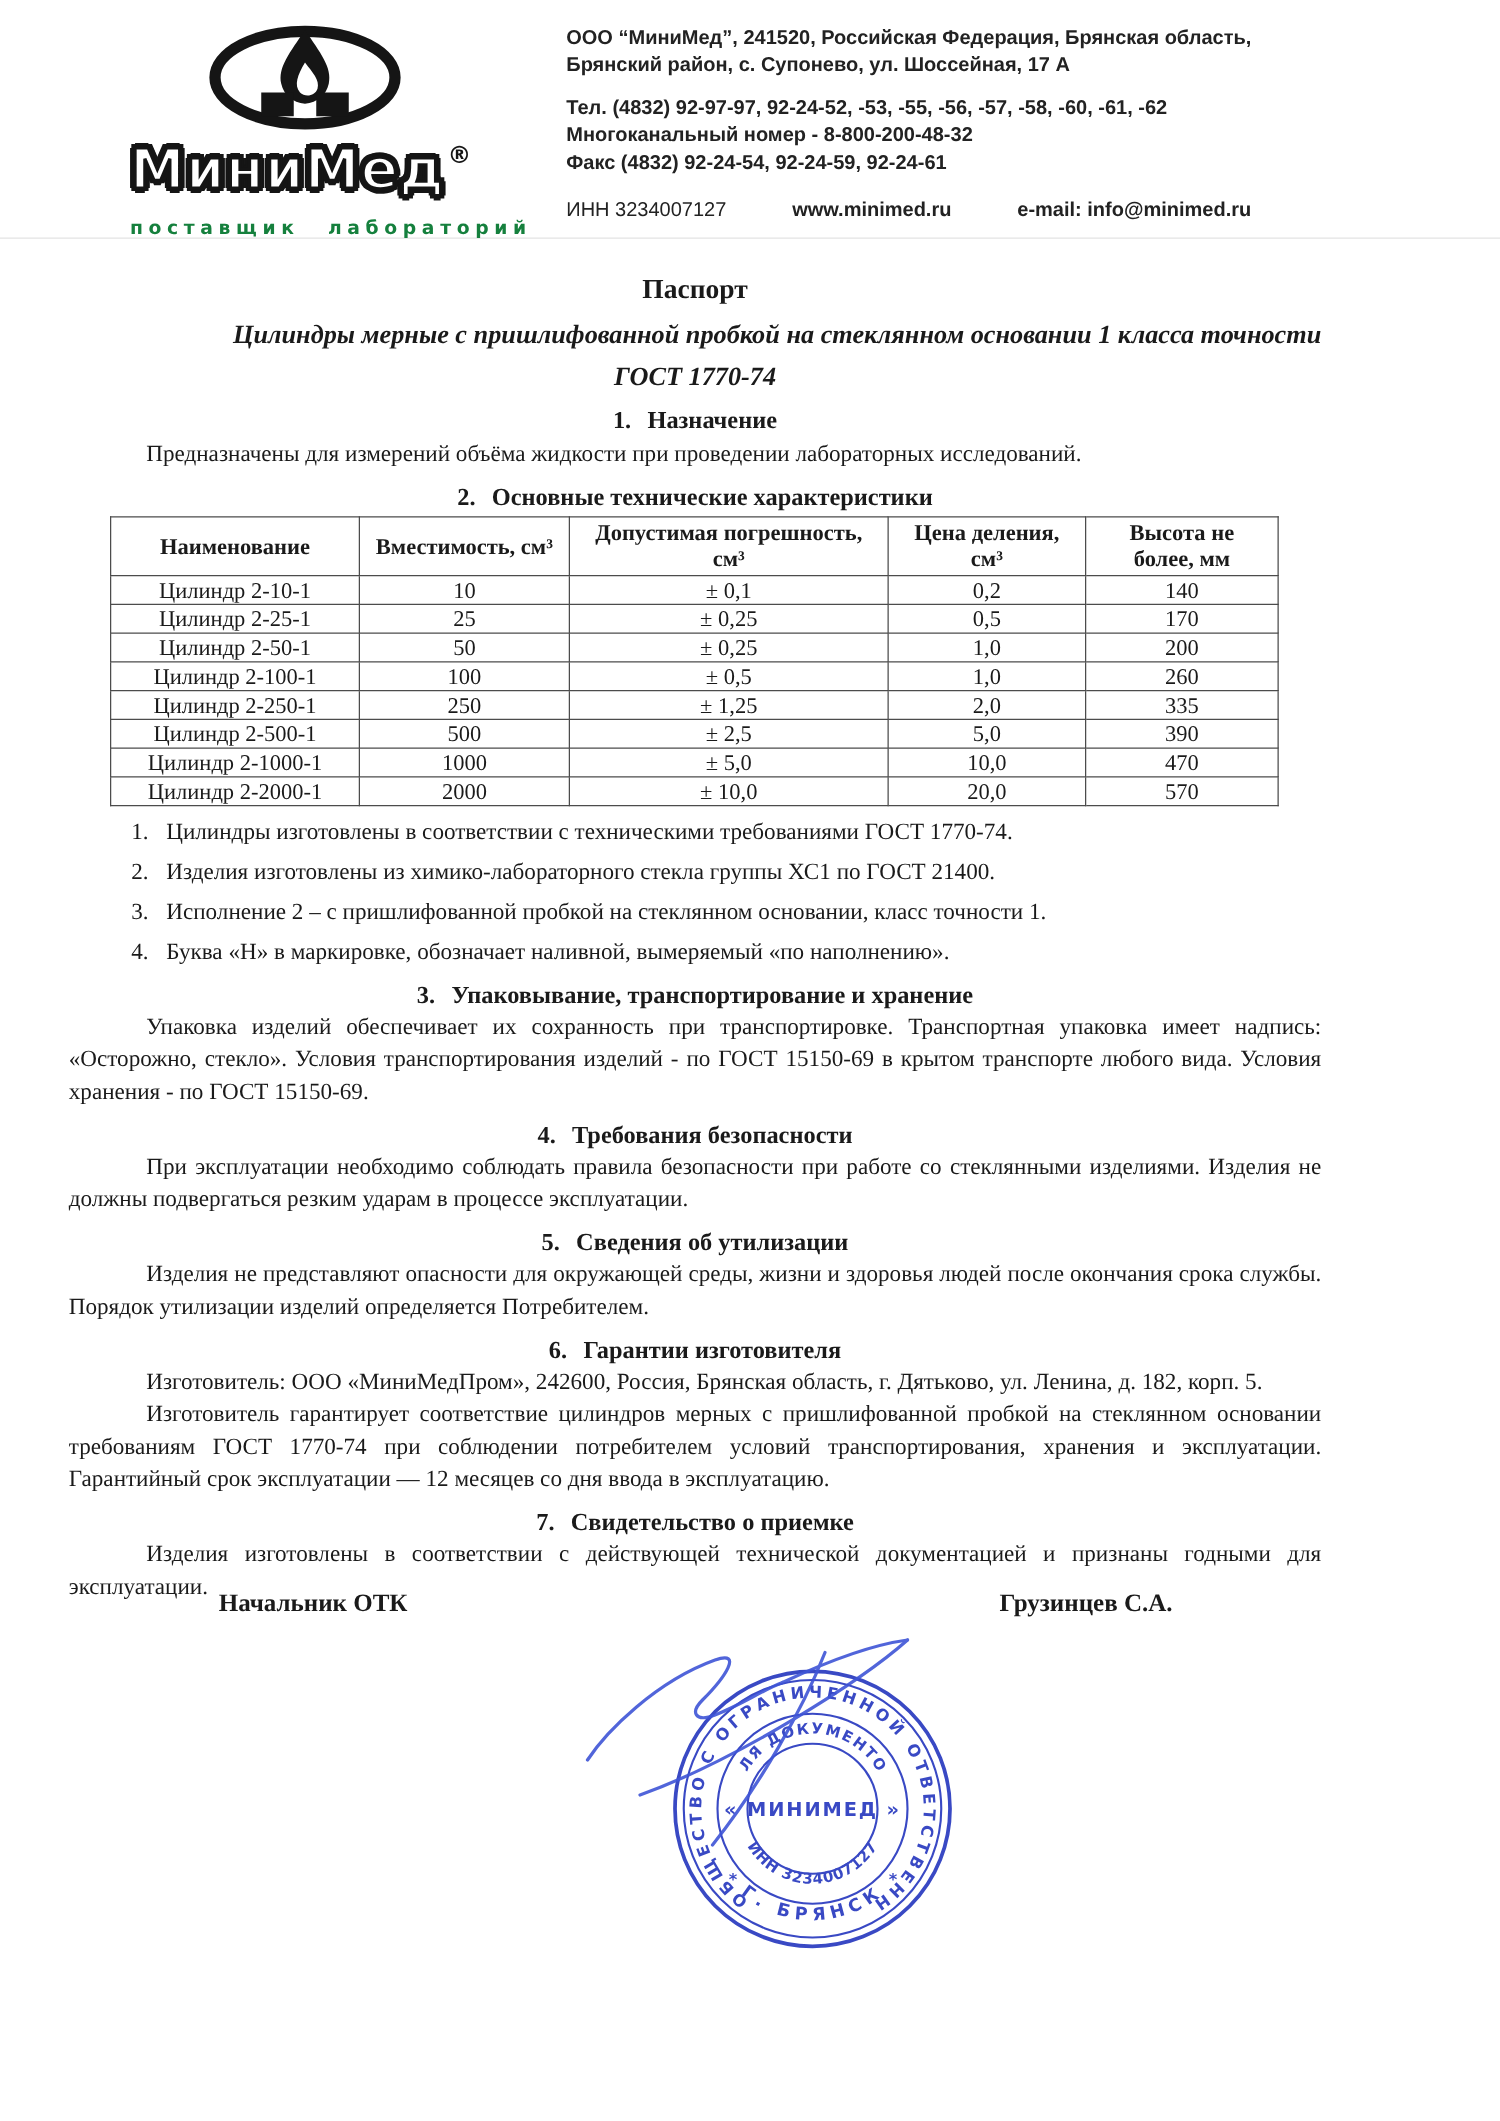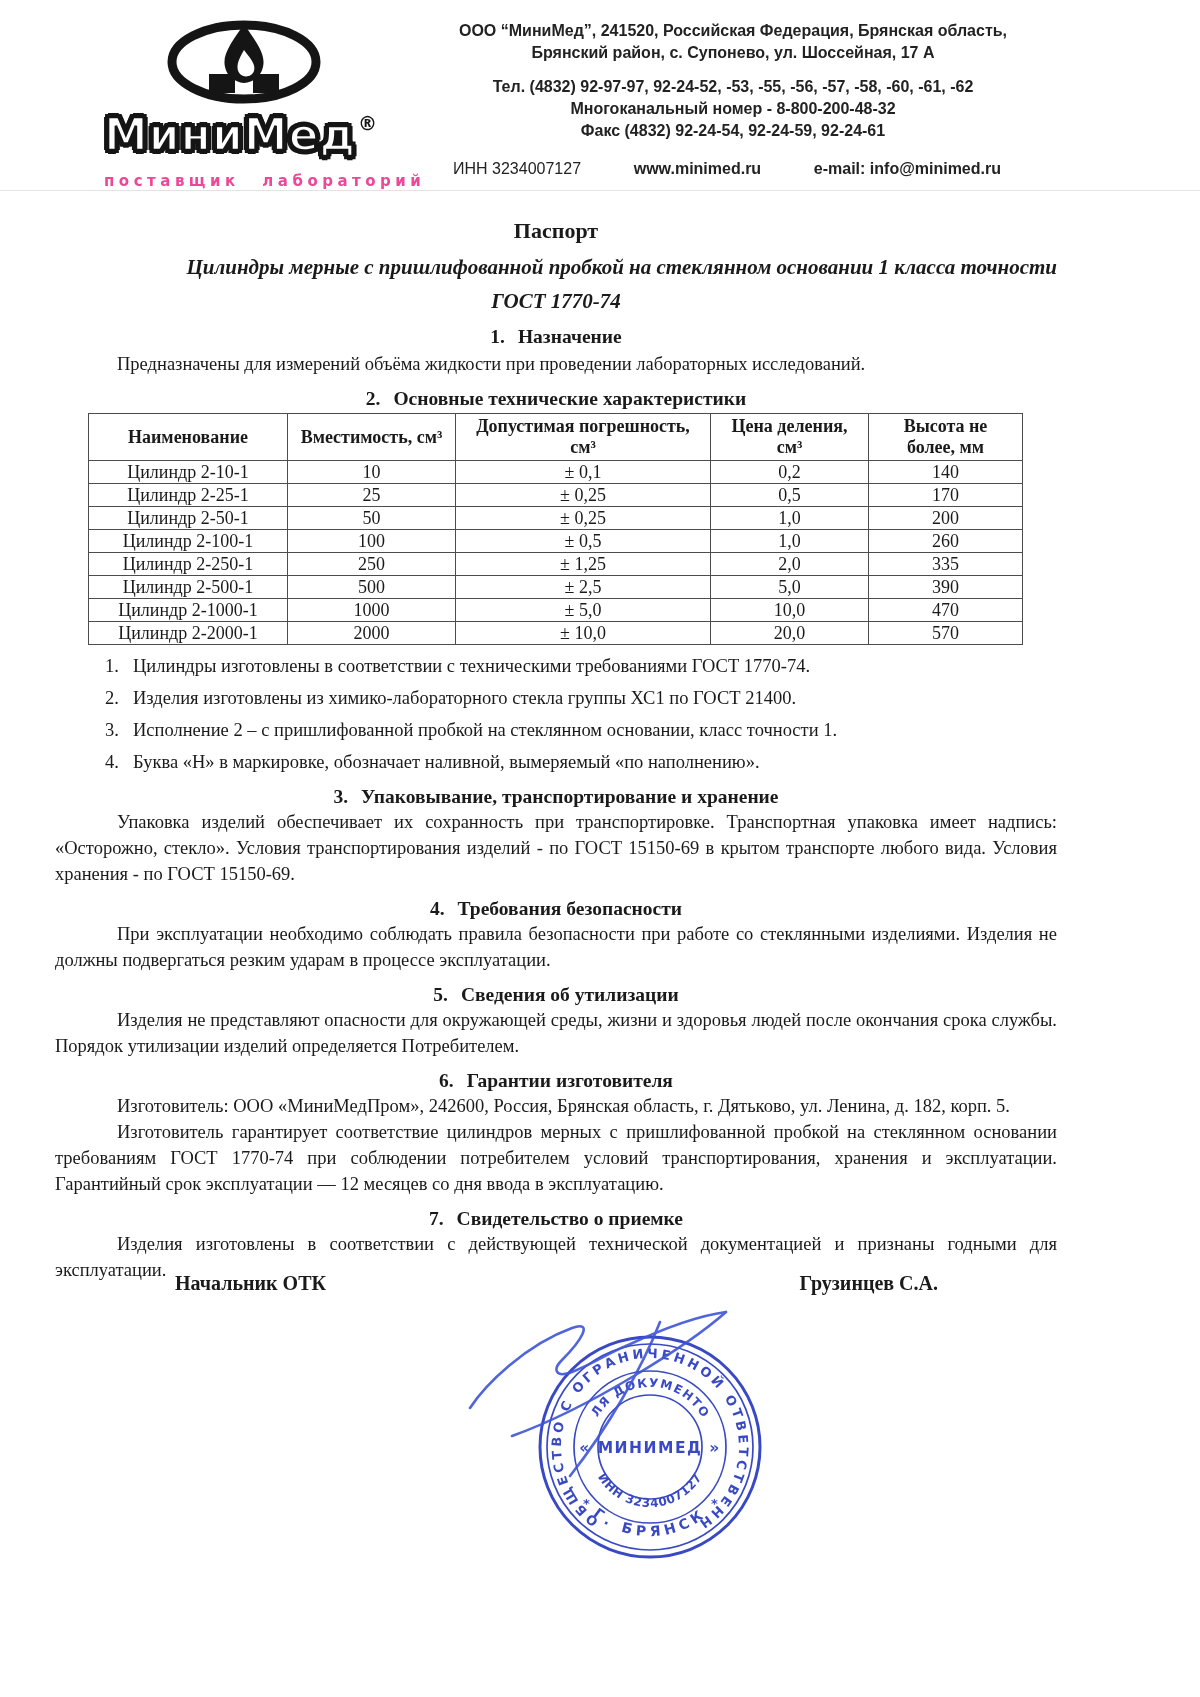--- a/index.html
+++ b/index.html
@@ -12,23 +12,23 @@
   .logo-block{width:306px;}
   .logo-oval{margin-left:60px;width:160px;height:84px;}
   .brand-row{position:relative;margin-top:2px;line-height:50px;}
   .brand{
     font-family:"DejaVu Sans", sans-serif;font-weight:bold;font-size:44px;letter-spacing:1px;
     color:#ffffff;-webkit-text-stroke:2.6px #151515;
     text-shadow:3px 3px 0 #151515,-3px 3px 0 #151515,3px -3px 0 #151515,-3px -3px 0 #151515,0 4px 0 #151515,0 -4px 0 #151515,4px 0 0 #151515,-4px 0 0 #151515;
     text-align:center;
   }
   .reg{font-family:"DejaVu Sans", sans-serif;font-size:19px;font-weight:bold;color:#151515;vertical-align:top;position:relative;top:-12px;left:2px;}
-  .tagline{font-family:"DejaVu Sans", sans-serif;font-weight:bold;font-size:15px;letter-spacing:4.5px;word-spacing:13px;color:#ec4899;margin-top:2px;white-space:nowrap;}
+  .tagline{font-family:"DejaVu Sans", sans-serif;font-weight:bold;font-size:15px;letter-spacing:4.5px;word-spacing:13px;color:#15803d;margin-top:2px;white-space:nowrap;}
   .addr-block{margin-left:43px;width:560px;font-family:"Liberation Sans", sans-serif;font-weight:bold;font-size:16px;line-height:22px;color:#222;}
-  .addr-group{margin-bottom:12px;text-align:center;}
+  .addr-group{margin-bottom:12px;}
   .inn-row{display:flex;justify-content:space-between;width:548px;margin-top:16px;}
   .inn-label{font-weight:normal;}
   .inn-value{font-weight:normal;}
   
   .content{margin:0 143px 0 55px;} 
   .doc-title{text-align:center;font-size:22px;font-weight:bold;margin-top:26px;line-height:28px;}
   .doc-subtitle{text-align:right;font-size:21px;font-weight:bold;font-style:italic;margin-top:8px;line-height:28px;}
   .doc-gost{text-align:center;font-size:21px;font-weight:bold;font-style:italic;margin-top:6px;line-height:28px;}
   .sec-head{text-align:center;font-size:19.5px;font-weight:bold;line-height:24px;margin-top:10px;}
   .sec-head .ht{margin-left:13px;}

